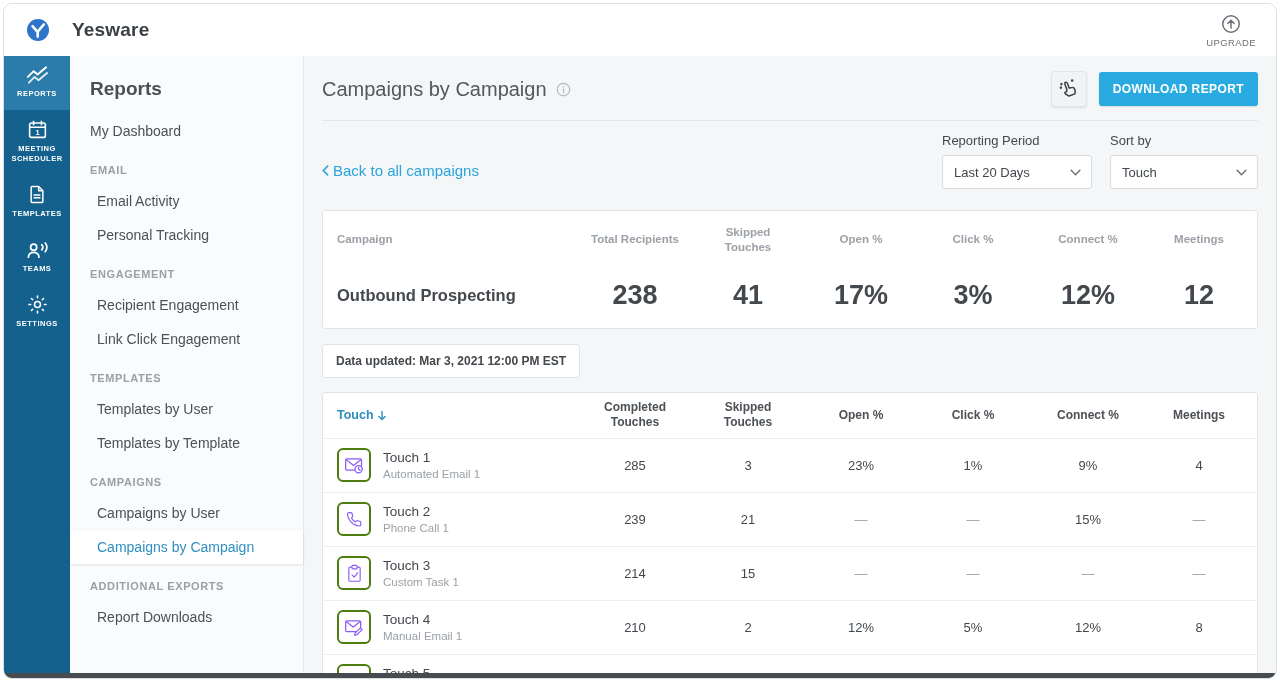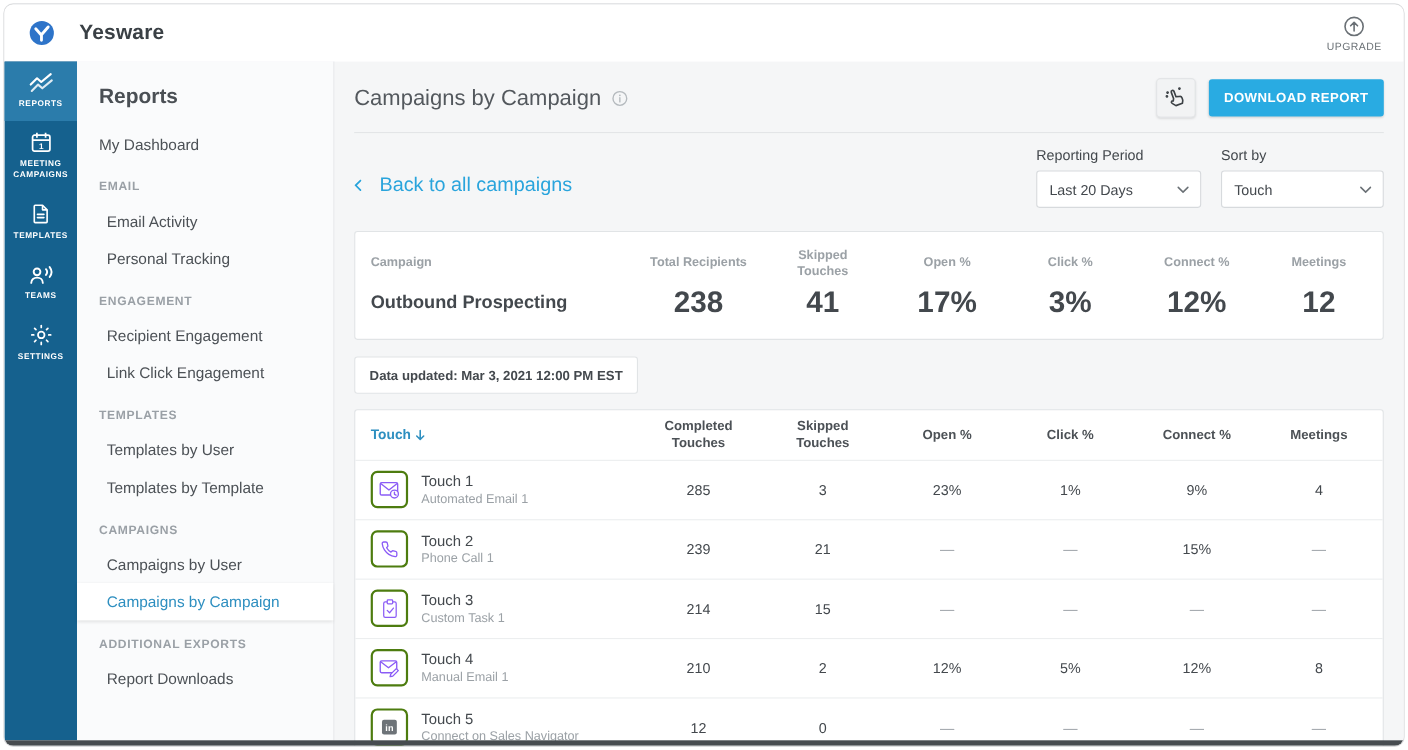--- a/index.html
+++ b/index.html
@@ -33,36 +33,36 @@
 
   
   .main { flex:1; padding:0 18px; min-width:0; }
   .main-header { display:flex; align-items:center; padding:15px 0 13px; border-bottom:1px solid #e3e5e7; }
   .page-title { font-size:20px; color:#53585d; margin-right:9px; }
   .spacer { flex:1; }
   .tour-btn { width:36px; height:36px; background:#f2f3f4; border:1px solid #e3e5e7; border-radius:4px; display:grid; place-items:center; margin-right:12px; cursor:pointer; box-shadow:0 1px 2px rgba(0,0,0,.10); }
   .download-btn { background:#29abe2; color:#fff; border:none; font-family:inherit; font-size:12px; font-weight:bold; letter-spacing:.4px; padding:10px 14px; border-radius:3px; cursor:pointer; box-shadow:0 1px 2px rgba(0,0,0,.12); }
 
   .filter-row { display:flex; align-items:flex-end; padding-top:12px; }
-  .back-link { display:flex; align-items:center; gap:16px; color:#29a4dc; font-size:18px; cursor:pointer; margin-bottom:10px; }
+  .back-link { display:flex; align-items:center; gap:4px; color:#29a4dc; font-size:15px; cursor:pointer; margin-bottom:10px; }
   .dd-group { margin-left:18px; }
   .dd-label { font-size:13px; color:#43484d; margin-bottom:7px; }
   .dd { width:150px; height:34px; background:#fff; border:1px solid #d7dadd; border-radius:3px; display:flex; align-items:center; justify-content:space-between; padding:0 10px 0 11px; font-size:13px; color:#43484d; cursor:pointer; }
   .dd.sort { width:148px; }
 
   
   .cols7 { display:grid; grid-template-columns:minmax(0,1fr) 112px 114px 112px 112px 118px 104px; align-items:center; }
   .cell { text-align:center; }
   .cell.first { text-align:left; }
 
   
   .summary-card { margin-top:21px; background:#fff; border:1px solid #e1e4e6; border-radius:3px; padding:14px 6px 17px 14px;font-weight:bold; }
   .sum-head { font-size:11.5px; color:#9ba1a6; line-height:1.3; }
   .sum-head .wrap2 { display:inline-block; max-width:60px; }
-  .sum-vals { margin-top:5px; }
+  .sum-vals { margin-top:25px; }
   .sum-campaign { font-size:16.5px; color:#43484d; }
   .sum-num { font-size:27px; color:#43484d; }
 
   
   .updated-chip { display:inline-block; margin-top:15px; background:#fff; border:1px solid #e1e4e6; border-radius:3px; padding:9px 13px; font-size:12px; font-weight:bold; color:#43484d; }
 
   
   .touch-table { margin-top:14px; background:#fff; border:1px solid #e1e4e6; border-radius:3px; }
   .thead { padding:0 6px 0 14px; height:45px; }
   .th { font-size:12px; font-weight:bold; color:#4c5156; line-height:1.3; text-align:center; cursor:pointer; }
@@ -120,21 +120,21 @@
         <span class="rail-label">REPORTS</span>
       </div>
       <div class="rail-item">
         <span>
           <svg width="21" height="21" viewBox="0 0 24 24" fill="none" stroke="#fff" stroke-width="1.8">
               <rect x="3" y="4.5" width="18" height="16.5" rx="2"></rect>
               <path d="M7.5 2 v5 M16.5 2 v5 M3 9.5 h18"></path>
               <text x="12" y="18.6" font-size="8.5" fill="#fff" stroke="none" text-anchor="middle" font-family="Liberation Sans, sans-serif" font-weight="bold">1</text>
             </svg>
         </span>
-        <span class="rail-label">MEETING CAMPAIGNS</span>
+        <span class="rail-label">MEETING SCHEDULER</span>
       </div>
       <div class="rail-item">
         <span>
           <svg width="20" height="21" viewBox="0 0 24 24" fill="none" stroke="#fff" stroke-width="1.8" stroke-linejoin="round">
               <path d="M6 2.5 h8 l5 5 V20.5 a1 1 0 0 1 -1 1 H6 a1 1 0 0 1 -1 -1 V3.5 a1 1 0 0 1 1 -1 z"></path>
               <path d="M14 2.5 V7.5 H19"></path>
               <path d="M8.5 12.5 h7 M8.5 16 h7" stroke-linecap="round"></path>
             </svg>
         </span>
         <span class="rail-label">TEMPLATES</span>

